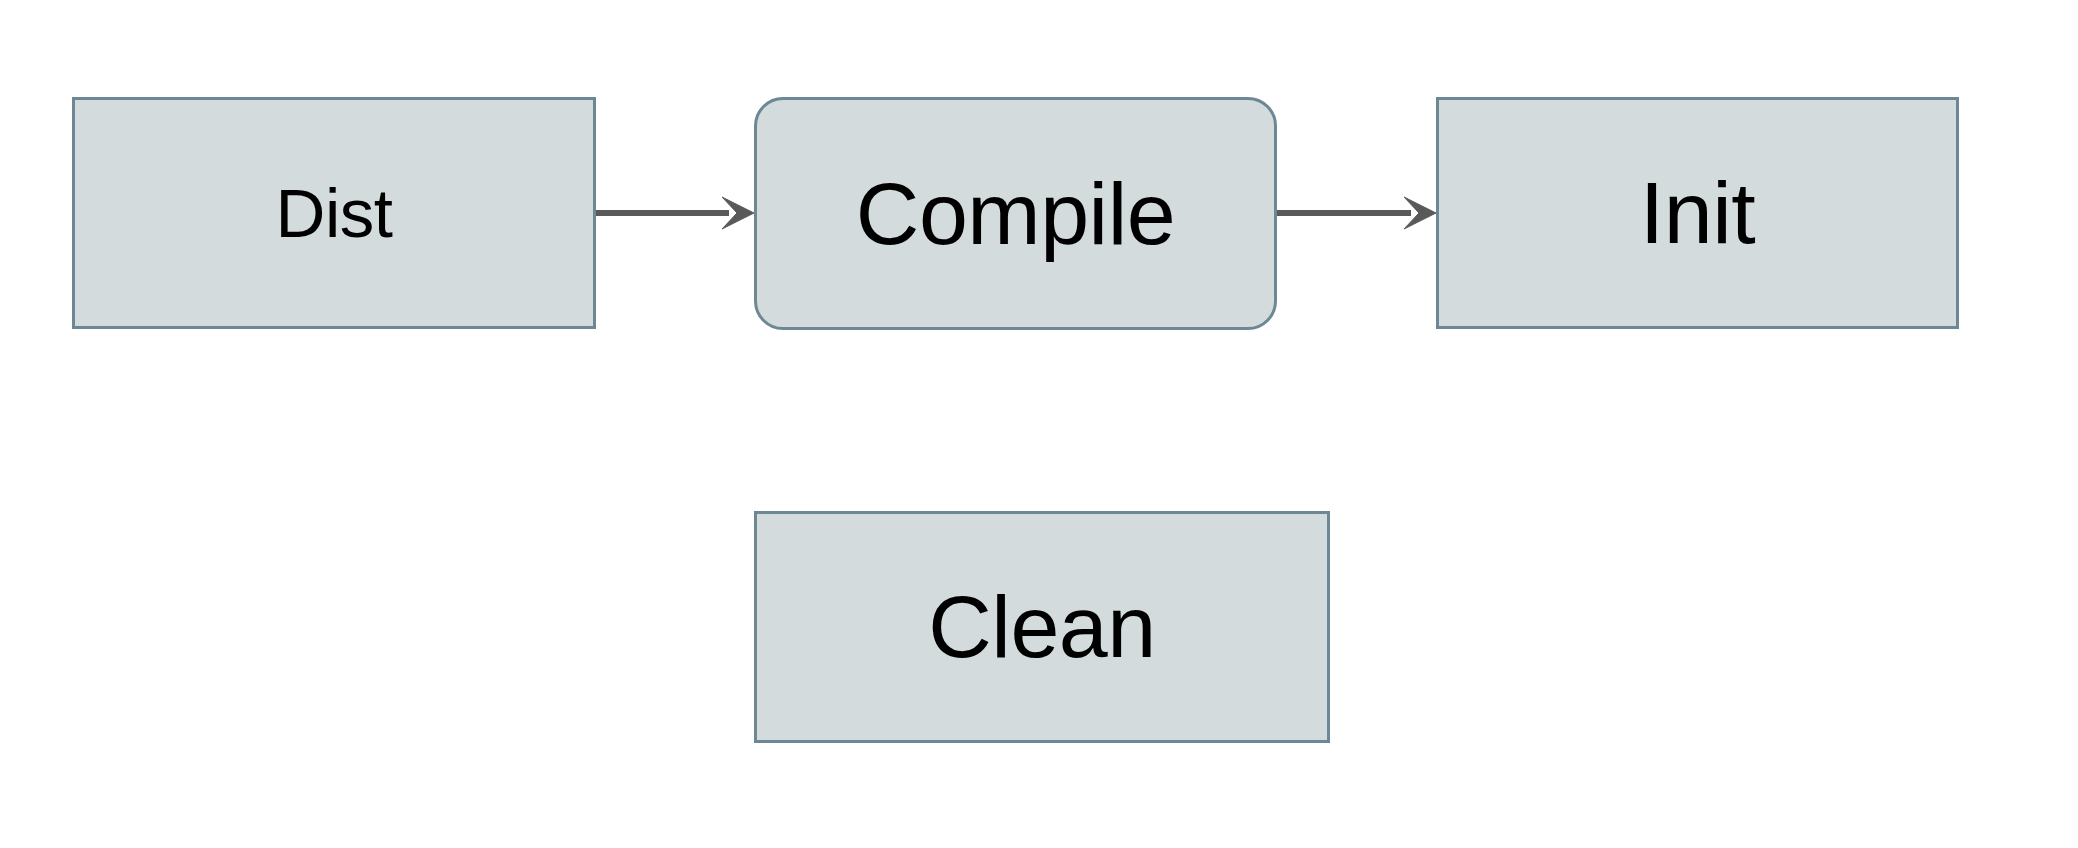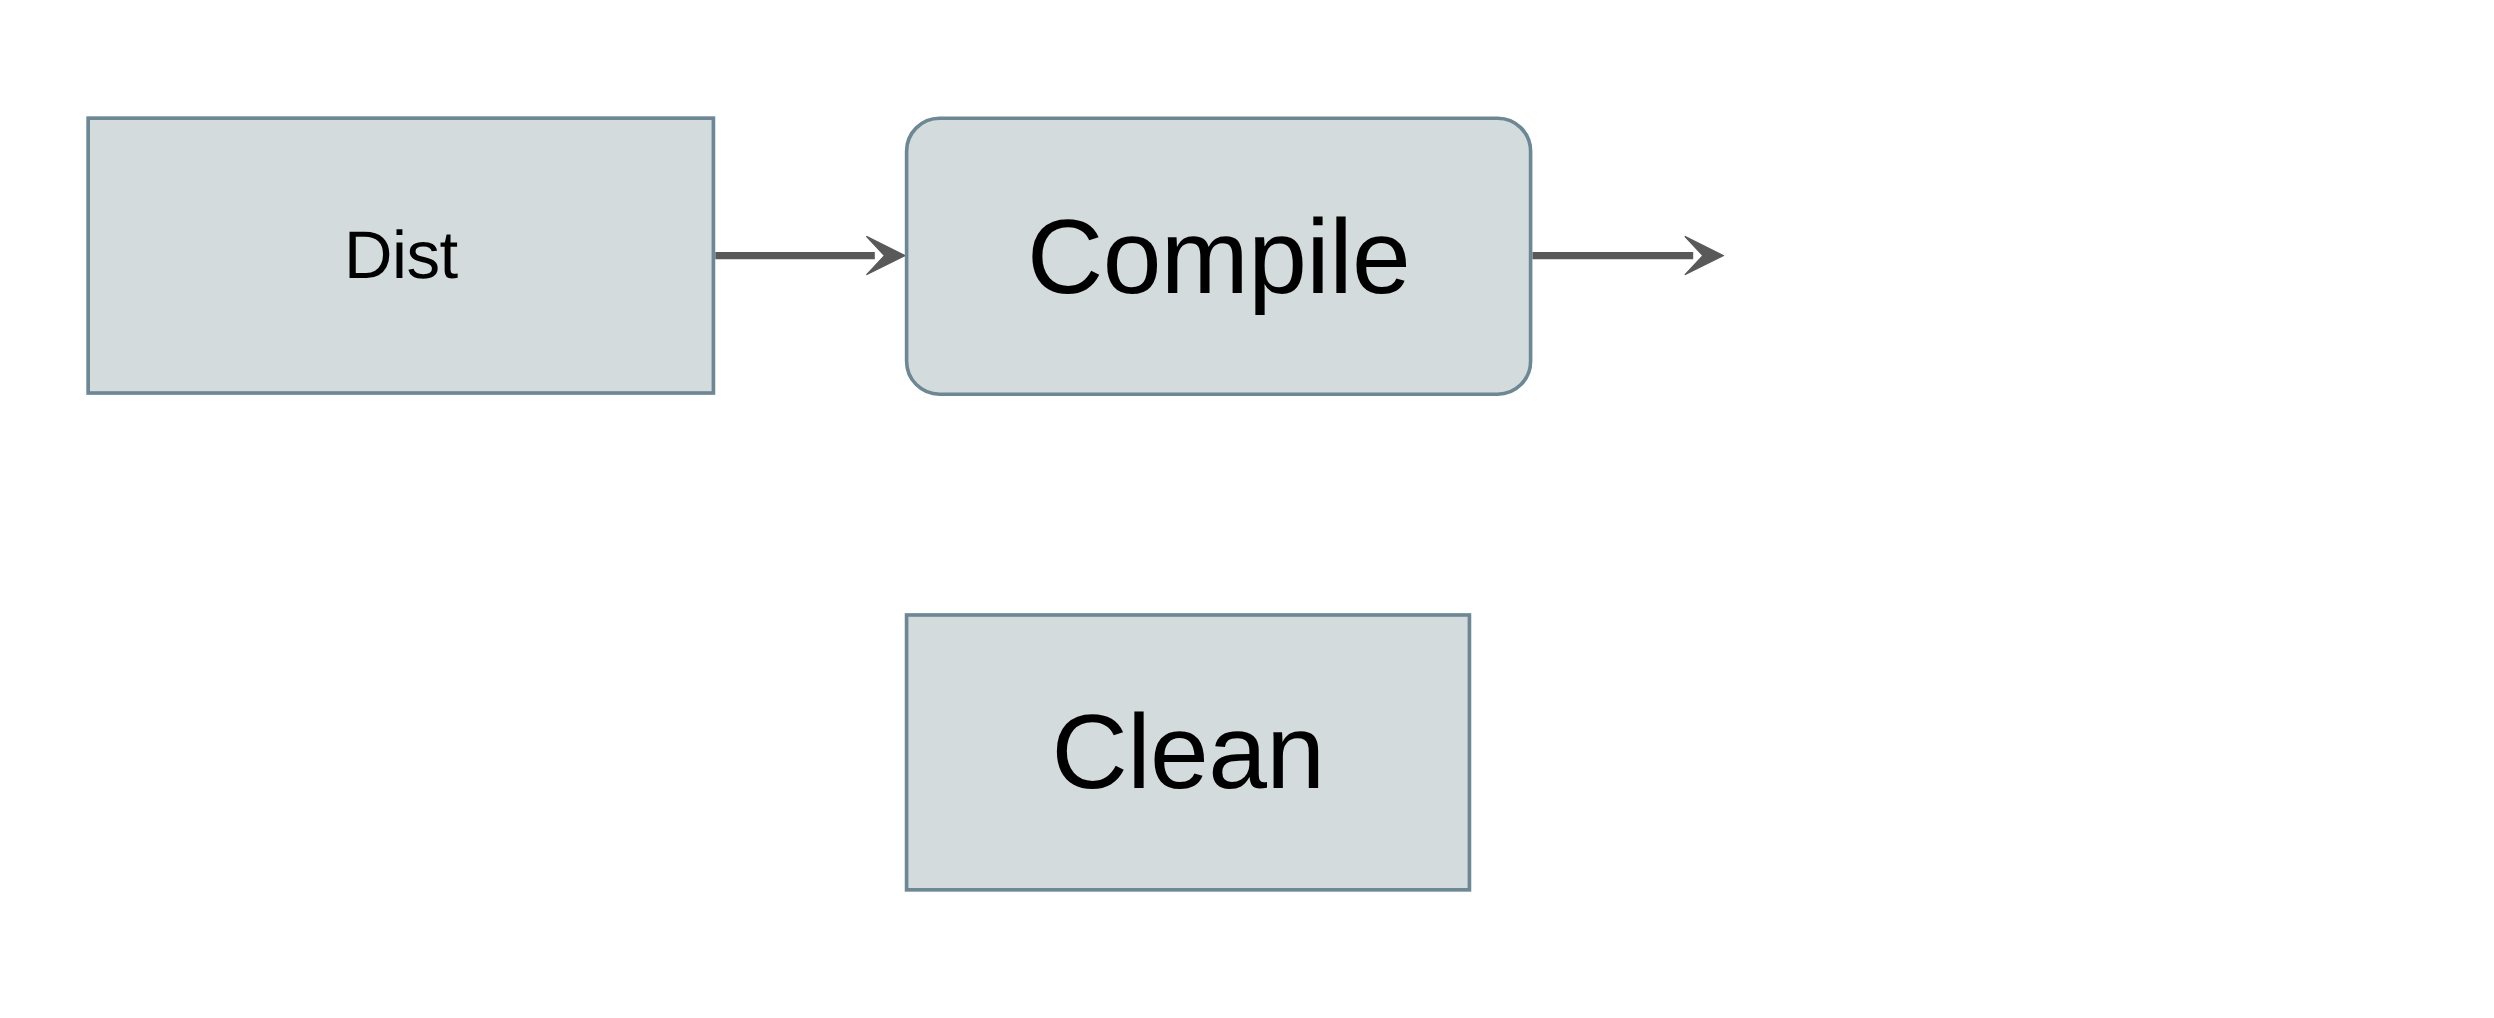--- a/index.html
+++ b/index.html
@@ -62,25 +62,28 @@
       <path d="M 754 213 L 722 229 L 737 213 L 722 197 Z" fill="#595959" stroke="#595959" stroke-width="1" stroke-linejoin="miter"></path>
     </g>
 
     <g>
       <path class="edge-hit" d="M 1277 213 L 1411 213" stroke="#595959" stroke-width="6" fill="none" stroke-linecap="butt"></path>
       <path d="M 1436 213 L 1404 229 L 1419 213 L 1404 197 Z" fill="#595959" stroke="#595959" stroke-width="1" stroke-linejoin="miter"></path>
     </g>
   </svg>
 
   <div class="node" id="node-dist" style="left: 72px; top: 97px; width: 524px; height: 232px; background: rgb(211, 219, 221); border-color: rgb(109, 135, 149); border-width: 3px;">
-    <span class="node-label" style="font-size: 56px; color: rgb(0, 0, 0);">Dist</span>
+    <span class="node-label" style="font-size: 69px; color: rgb(0, 0, 0);">Dist</span>
   </div>
 
   <div class="node" id="node-compile" style="left: 754px; top: 97px; width: 523px; height: 233px; background: rgb(211, 219, 221); border-color: rgb(109, 135, 149); border-width: 3px; border-radius: 29px;">
     <span class="node-label" style="font-size: 88px; color: rgb(0, 0, 0);">Compile</span>
   </div>
 
+  <div class="node" id="node-init" style="left: 1436px; top: 97px; width: 523px; height: 232px; background: rgb(211, 219, 221); border-color: rgb(109, 135, 149); border-width: 3px;">
+    <span class="node-label" style="font-size: 88px; color: rgb(0, 0, 0);">Init</span>
+  </div>
 
-  <div class="node" id="node-clean" style="left: 754px; top: 511px; width: 472px; height: 232px; background: rgb(211, 219, 221); border-color: rgb(109, 135, 149); border-width: 3px;">
+  <div class="node" id="node-clean" style="left: 754px; top: 511px; width: 576px; height: 232px; background: rgb(211, 219, 221); border-color: rgb(109, 135, 149); border-width: 3px;">
     <span class="node-label" style="font-size: 88px; color: rgb(0, 0, 0);">Clean</span>
   </div>
 
 </div>
 
 </body></html>

